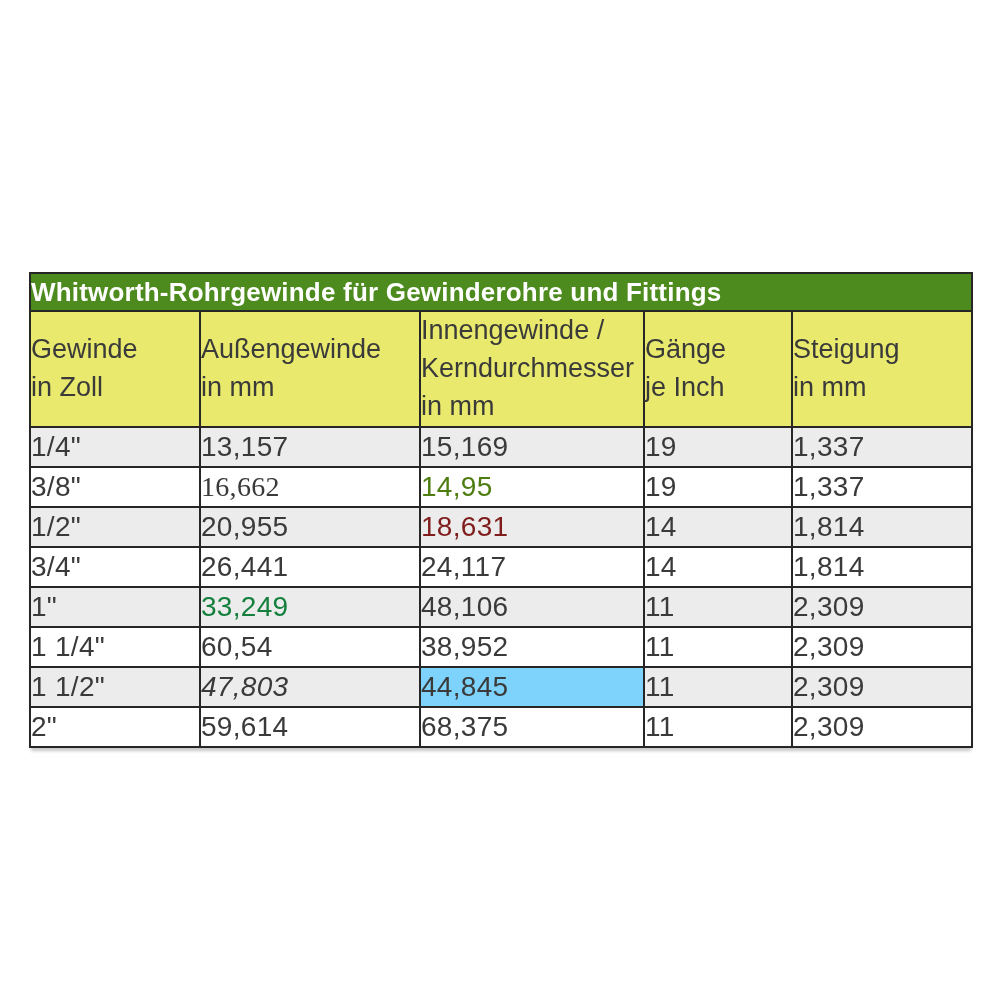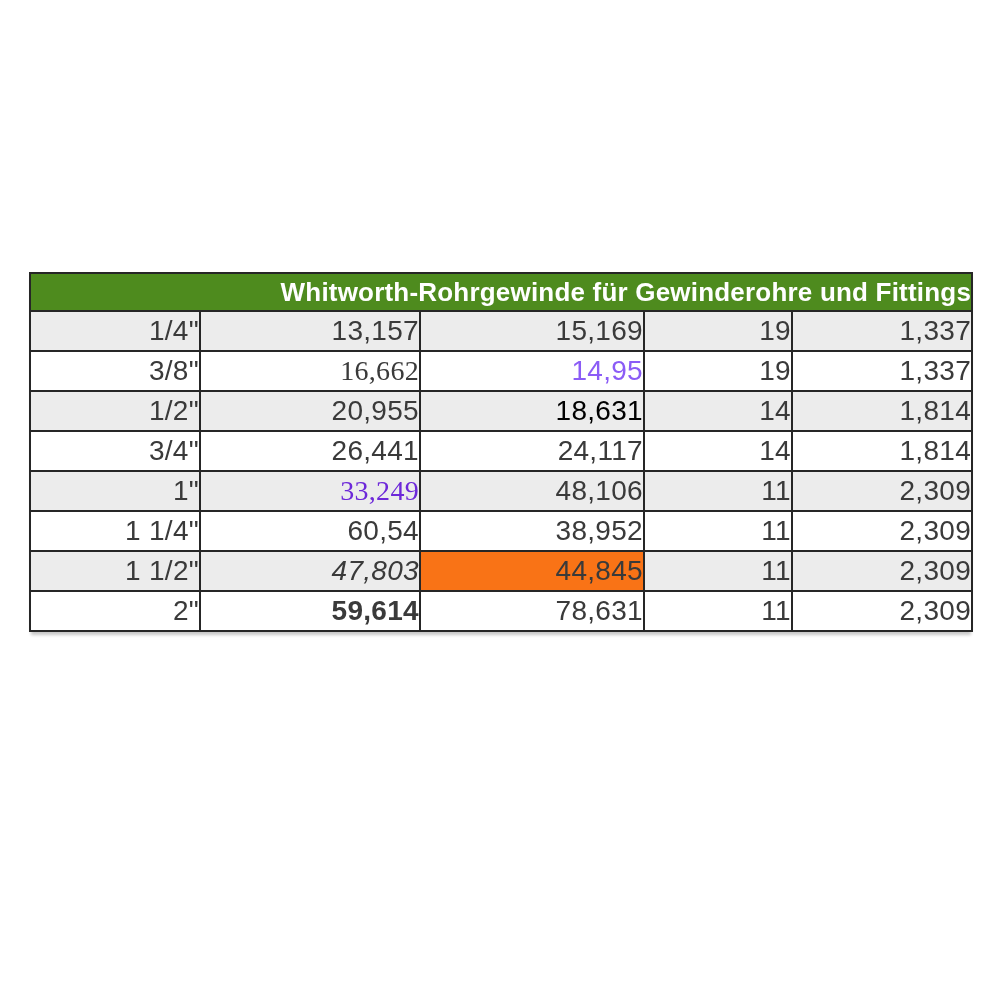--- a/index.html
+++ b/index.html
@@ -24,21 +24,21 @@
   }
   table.thread-table {
     border-collapse: collapse;
     table-layout: fixed;
     width: 942px;
     color: #3a3a3a;
   }
   table.thread-table th,
   table.thread-table td {
     border: 2px solid #262626;
-    text-align: right;
+    text-align: left;
     vertical-align: middle;
     padding: 0;
   }
   col.c0 { width: 170px; }
   col.c1 { width: 220px; }
   col.c2 { width: 224px; }
   col.c3 { width: 148px; }
   col.c4 { width: 180px; }
   th.title-cell {
     height: 36px;
@@ -70,74 +70,87 @@
         <col class="c0">
           <col class="c1">
           <col class="c2">
           <col class="c3">
           <col class="c4">
       </colgroup>
       <thead>
         <tr>
           <th class="title-cell" colspan="5" style="background: rgb(78, 139, 30); color: rgb(255, 255, 255);">Whitworth-Rohrgewinde für Gewinderohre und Fittings</th>
         </tr>
+        <tr>
+            <th class="col-header" style="background: rgb(233, 233, 109);">Gewinde
+in Zoll</th>
+            <th class="col-header" style="background: rgb(233, 233, 109);">Außengewinde
+in mm</th>
+            <th class="col-header" style="background: rgb(233, 233, 109);">Innengewinde /
+Kerndurchmesser
+in mm</th>
+            <th class="col-header" style="background: rgb(233, 233, 109);">Gänge
+je Inch</th>
+            <th class="col-header" style="background: rgb(233, 233, 109);">Steigung
+in mm</th>
+          </tr>
       </thead>
       <tbody>
           <tr class="row-alt">
             <td class="data-cell" style="background: rgb(236, 236, 236); color: rgb(58, 58, 58);">1/4"</td>
             <td class="data-cell" style="background: rgb(236, 236, 236); color: rgb(58, 58, 58);">13,157</td>
             <td class="data-cell" style="background: rgb(236, 236, 236); color: rgb(58, 58, 58);">15,169</td>
             <td class="data-cell" style="background: rgb(236, 236, 236); color: rgb(58, 58, 58);">19</td>
             <td class="data-cell" style="background: rgb(236, 236, 236); color: rgb(58, 58, 58);">1,337</td>
           </tr>
           <tr>
             <td class="data-cell" style="background: rgb(255, 255, 255); color: rgb(58, 58, 58);">3/8"</td>
             <td class="data-cell" style="background: rgb(255, 255, 255); color: rgb(58, 58, 58); font-family: Liberation Serif, serif;">16,662</td>
-            <td class="data-cell" style="background: rgb(255, 255, 255); color: #8b5cf6;">14,95</td>
+            <td class="data-cell" style="background: rgb(255, 255, 255); color: #4d7c0f;">14,95</td>
             <td class="data-cell" style="background: rgb(255, 255, 255); color: rgb(58, 58, 58);">19</td>
             <td class="data-cell" style="background: rgb(255, 255, 255); color: rgb(58, 58, 58);">1,337</td>
           </tr>
           <tr class="row-alt">
             <td class="data-cell" style="background: rgb(236, 236, 236); color: rgb(58, 58, 58);">1/2"</td>
             <td class="data-cell" style="background: rgb(236, 236, 236); color: rgb(58, 58, 58);">20,955</td>
-            <td class="data-cell" style="background: rgb(236, 236, 236); color: #000000; padding-left: 36px;">18,631</td>
+            <td class="data-cell" style="background: rgb(236, 236, 236); color: #7f1d1d;">18,631</td>
             <td class="data-cell" style="background: rgb(236, 236, 236); color: rgb(58, 58, 58);">14</td>
             <td class="data-cell" style="background: rgb(236, 236, 236); color: rgb(58, 58, 58);">1,814</td>
           </tr>
           <tr>
             <td class="data-cell" style="background: rgb(255, 255, 255); color: rgb(58, 58, 58);">3/4"</td>
             <td class="data-cell" style="background: rgb(255, 255, 255); color: rgb(58, 58, 58);">26,441</td>
             <td class="data-cell" style="background: rgb(255, 255, 255); color: rgb(58, 58, 58); border-radius: 13px;">24,117</td>
             <td class="data-cell" style="background: rgb(255, 255, 255); color: rgb(58, 58, 58);">14</td>
             <td class="data-cell" style="background: rgb(255, 255, 255); color: rgb(58, 58, 58);">1,814</td>
           </tr>
           <tr class="row-alt">
             <td class="data-cell" style="background: rgb(236, 236, 236); color: rgb(58, 58, 58);">1"</td>
-            <td class="data-cell" style="background: rgb(236, 236, 236); color: #6d28d9; font-family: Liberation Serif, serif;">33,249</td>
+            <td class="data-cell" style="background: rgb(236, 236, 236); color: #15803d;">33,249</td>
             <td class="data-cell" style="background: rgb(236, 236, 236); color: rgb(58, 58, 58);">48,106</td>
             <td class="data-cell" style="background: rgb(236, 236, 236); color: rgb(58, 58, 58);">11</td>
             <td class="data-cell" style="background: rgb(236, 236, 236); color: rgb(58, 58, 58);">2,309</td>
           </tr>
           <tr>
             <td class="data-cell" style="background: rgb(255, 255, 255); color: rgb(58, 58, 58);">1 1/4"</td>
             <td class="data-cell" style="background: rgb(255, 255, 255); color: rgb(58, 58, 58);">60,54</td>
             <td class="data-cell" style="background: rgb(255, 255, 255); color: rgb(58, 58, 58); margin-left: 16px;">38,952</td>
             <td class="data-cell" style="background: rgb(255, 255, 255); color: rgb(58, 58, 58);">11</td>
             <td class="data-cell" style="background: rgb(255, 255, 255); color: rgb(58, 58, 58);">2,309</td>
           </tr>
           <tr class="row-alt">
             <td class="data-cell" style="background: rgb(236, 236, 236); color: rgb(58, 58, 58);">1 1/2"</td>
             <td class="data-cell" style="background: rgb(236, 236, 236); color: rgb(58, 58, 58); font-style: italic;">47,803</td>
-            <td class="data-cell" style="background: #f97316; color: rgb(58, 58, 58);">44,845</td>
+            <td class="data-cell" style="background: #7dd3fc; color: rgb(58, 58, 58);">44,845</td>
             <td class="data-cell" style="background: rgb(236, 236, 236); color: rgb(58, 58, 58);">11</td>
             <td class="data-cell" style="background: rgb(236, 236, 236); color: rgb(58, 58, 58);">2,309</td>
           </tr>
           <tr>
             <td class="data-cell" style="background: rgb(255, 255, 255); color: rgb(58, 58, 58);">2"</td>
-            <td class="data-cell" style="background: rgb(255, 255, 255); color: rgb(58, 58, 58); font-weight: bold;">59,614</td>
-            <td class="data-cell" style="background: rgb(255, 255, 255); color: rgb(58, 58, 58);">78,631</td>
+            <td class="data-cell" style="background: rgb(255, 255, 255); color: rgb(58, 58, 58);">59,614</td>
+            <td class="data-cell" style="background: rgb(255, 255, 255); color: rgb(58, 58, 58);">68,375</td>
             <td class="data-cell" style="background: rgb(255, 255, 255); color: rgb(58, 58, 58);">11</td>
             <td class="data-cell" style="background: rgb(255, 255, 255); color: rgb(58, 58, 58);">2,309</td>
           </tr>
         </tbody>
     </table>
   </div>
 </div>
 
 </body></html>

